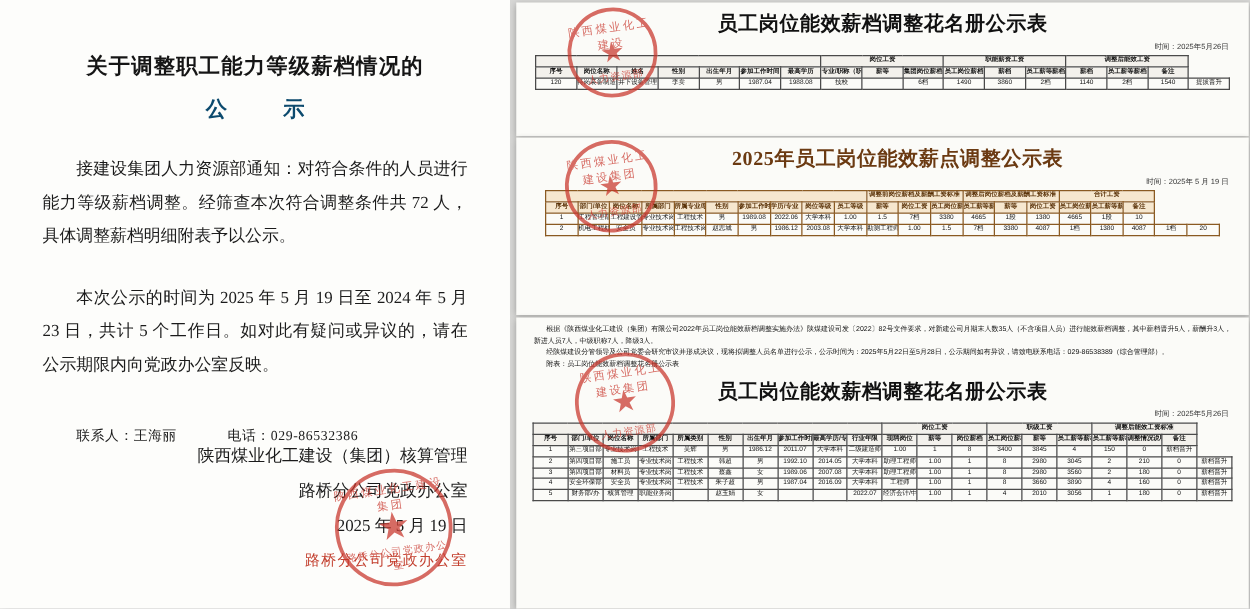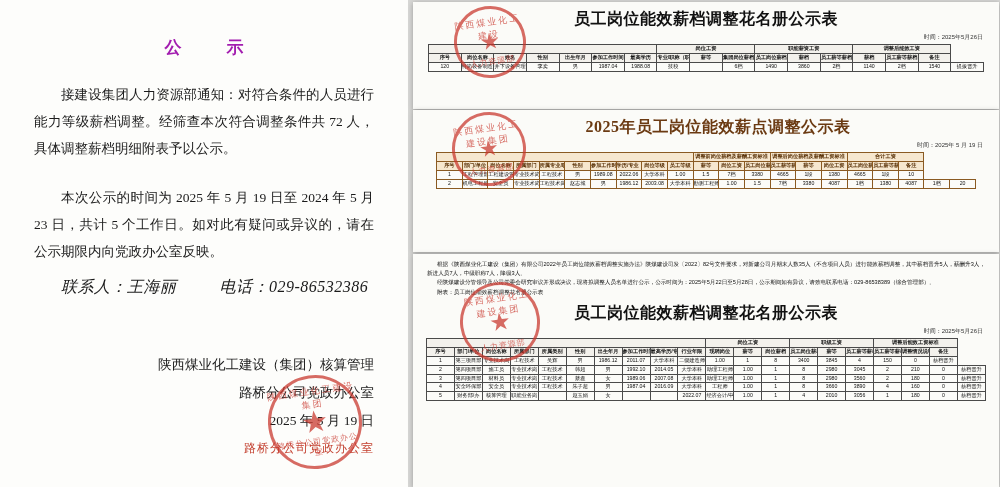--- a/index.html
+++ b/index.html
@@ -17,33 +17,32 @@
     box-shadow:2px 0 6px rgba(0,0,0,.18);
   }
   .left-inner{padding:26px 34px 0 34px;position:relative;height:100%;box-sizing:border-box;}
   .doc-title{
     font-family:"Liberation Serif","DejaVu Serif",serif;
     font-size:17px;font-weight:bold;color:#151515;text-align:center;
     line-height:1.5;margin-top:14px;letter-spacing:1px;
   }
   .doc-title2{
     font-family:"Liberation Serif","DejaVu Serif",serif;
-    font-size:17px;font-weight:bold;color:#a21caf;text-align:center;
+    font-size:17px;font-weight:bold;color:#0c4a6e;text-align:center;
     letter-spacing:14px;margin-top:10px;margin-left:14px;
   }
   .para{
     font-family:"Liberation Serif","DejaVu Serif",serif;
     font-size:13.5px;color:#1b1b1b;line-height:2.0;
     text-align:justify;margin-top:22px;text-indent:27px;
   }
   .contact{
     font-family:"Liberation Serif","DejaVu Serif",serif;
-    font-size:16px;color:#1b1b1b;margin-top:12px;text-indent:27px;
+    font-size:11px;color:#1b1b1b;margin-top:36px;text-indent:27px;
     letter-spacing:.5px;
-    font-style:italic;
   }
   .contact .gap{display:inline-block;width:34px;}
   .signature{
     position:absolute;right:34px;bottom:26px;text-align:right;
     font-family:"Liberation Serif","DejaVu Serif",serif;
     font-size:13.5px;color:#1b1b1b;line-height:2.1;
   }
   .red-stamp-text{color:#c3402f;font-size:12px;letter-spacing:1px;}
   
   .seal{
@@ -114,20 +113,21 @@
   #seal-b .star{font-size:22px;}
   #seal-c{width:74px;height:74px;left:52px;top:282px;}
   #seal-c .star{font-size:24px;}
   .seal-ov{position:absolute;z-index:9;}
 </style>
 </head>
 <body>
 
 <div class="left-sheet">
   <div class="left-inner">
+    <div class="doc-title">关于调整职工能力等级薪档情况的</div>
     <div class="doc-title2">公　示</div>
     <div class="para">接建设集团人力资源部通知：对符合条件的人员进行能力等级薪档调整。经筛查本次符合调整条件共 72 人，具体调整薪档明细附表予以公示。</div>
     <div class="para">本次公示的时间为 2025 年 5 月 19 日至 2024 年 5 月 23 日，共计 5 个工作日。如对此有疑问或异议的，请在公示期限内向党政办公室反映。</div>
     <div class="contact">
       <span>联系人：王海丽</span>
       <span class="gap"></span>
       <span>电话：029-86532386</span>
     </div>
 
     <div class="signature">

